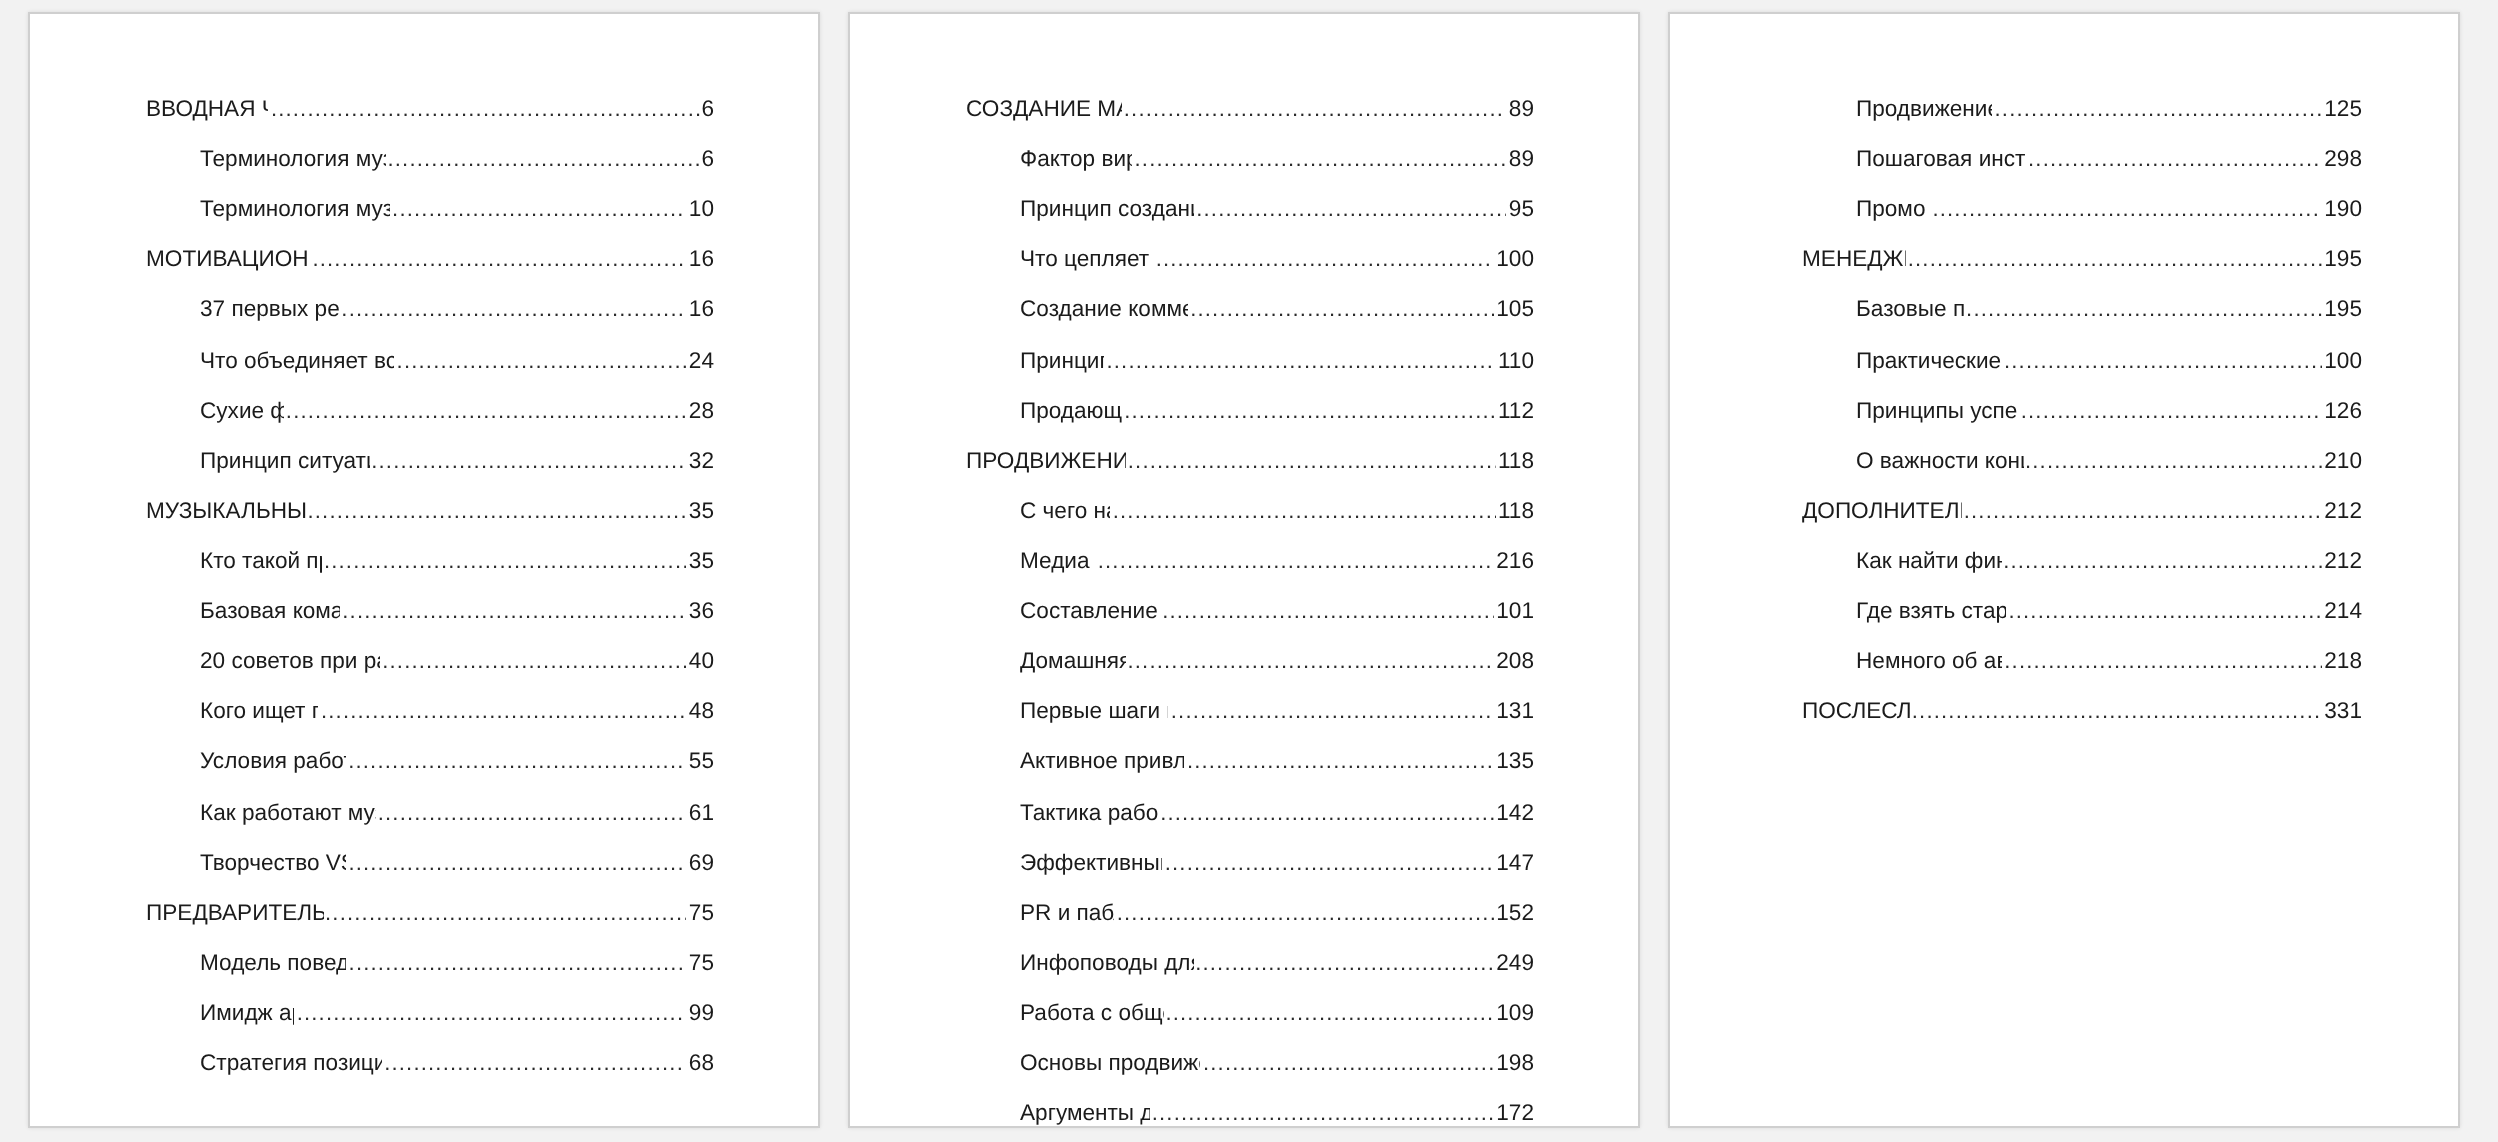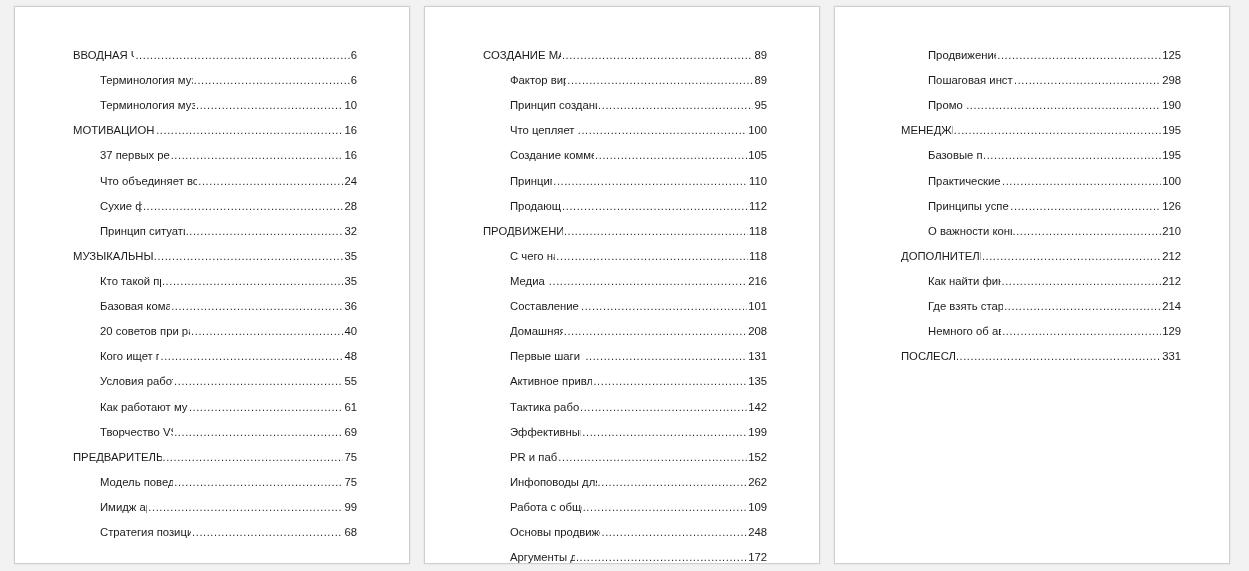--- a/index.html
+++ b/index.html
@@ -256,41 +256,41 @@
           <span class="toc-page">135</span>
         </li>
         <li class="toc-entry level-2">
           <span class="toc-title">Тактика работы с прессой</span>
           <span class="dots">..........................................................................................</span>
           <span class="toc-page">142</span>
         </li>
         <li class="toc-entry level-2">
           <span class="toc-title">Эффективный пресс-релиз</span>
           <span class="dots">..........................................................................................</span>
-          <span class="toc-page">199</span>
+          <span class="toc-page">147</span>
         </li>
         <li class="toc-entry level-2">
           <span class="toc-title">PR и паблисити</span>
           <span class="dots">..........................................................................................</span>
           <span class="toc-page">152</span>
         </li>
         <li class="toc-entry level-2">
           <span class="toc-title">Инфоповоды для обращения в СМИ</span>
           <span class="dots">..........................................................................................</span>
-          <span class="toc-page">262</span>
+          <span class="toc-page">249</span>
         </li>
         <li class="toc-entry level-2">
           <span class="toc-title">Работа с общественностью</span>
           <span class="dots">..........................................................................................</span>
           <span class="toc-page">109</span>
         </li>
         <li class="toc-entry level-2">
           <span class="toc-title">Основы продвижения музыки на радио</span>
           <span class="dots">..........................................................................................</span>
-          <span class="toc-page">248</span>
+          <span class="toc-page">198</span>
         </li>
         <li class="toc-entry level-2">
           <span class="toc-title">Аргументы для ротации</span>
           <span class="dots">..........................................................................................</span>
           <span class="toc-page">172</span>
         </li>
       </ul>
   </div>
   <div class="page page-3">
     <ul class="toc-list">
@@ -345,21 +345,21 @@
           <span class="toc-page">212</span>
         </li>
         <li class="toc-entry level-2">
           <span class="toc-title">Где взять стартовый капитал?</span>
           <span class="dots">..........................................................................................</span>
           <span class="toc-page">214</span>
         </li>
         <li class="toc-entry level-2">
           <span class="toc-title">Немного об авторском праве</span>
           <span class="dots">..........................................................................................</span>
-          <span class="toc-page">129</span>
+          <span class="toc-page">218</span>
         </li>
         <li class="toc-entry level-1">
           <span class="toc-title">ПОСЛЕСЛОВИЕ</span>
           <span class="dots">..........................................................................................</span>
           <span class="toc-page">331</span>
         </li>
       </ul>
   </div>
 </div>
 

